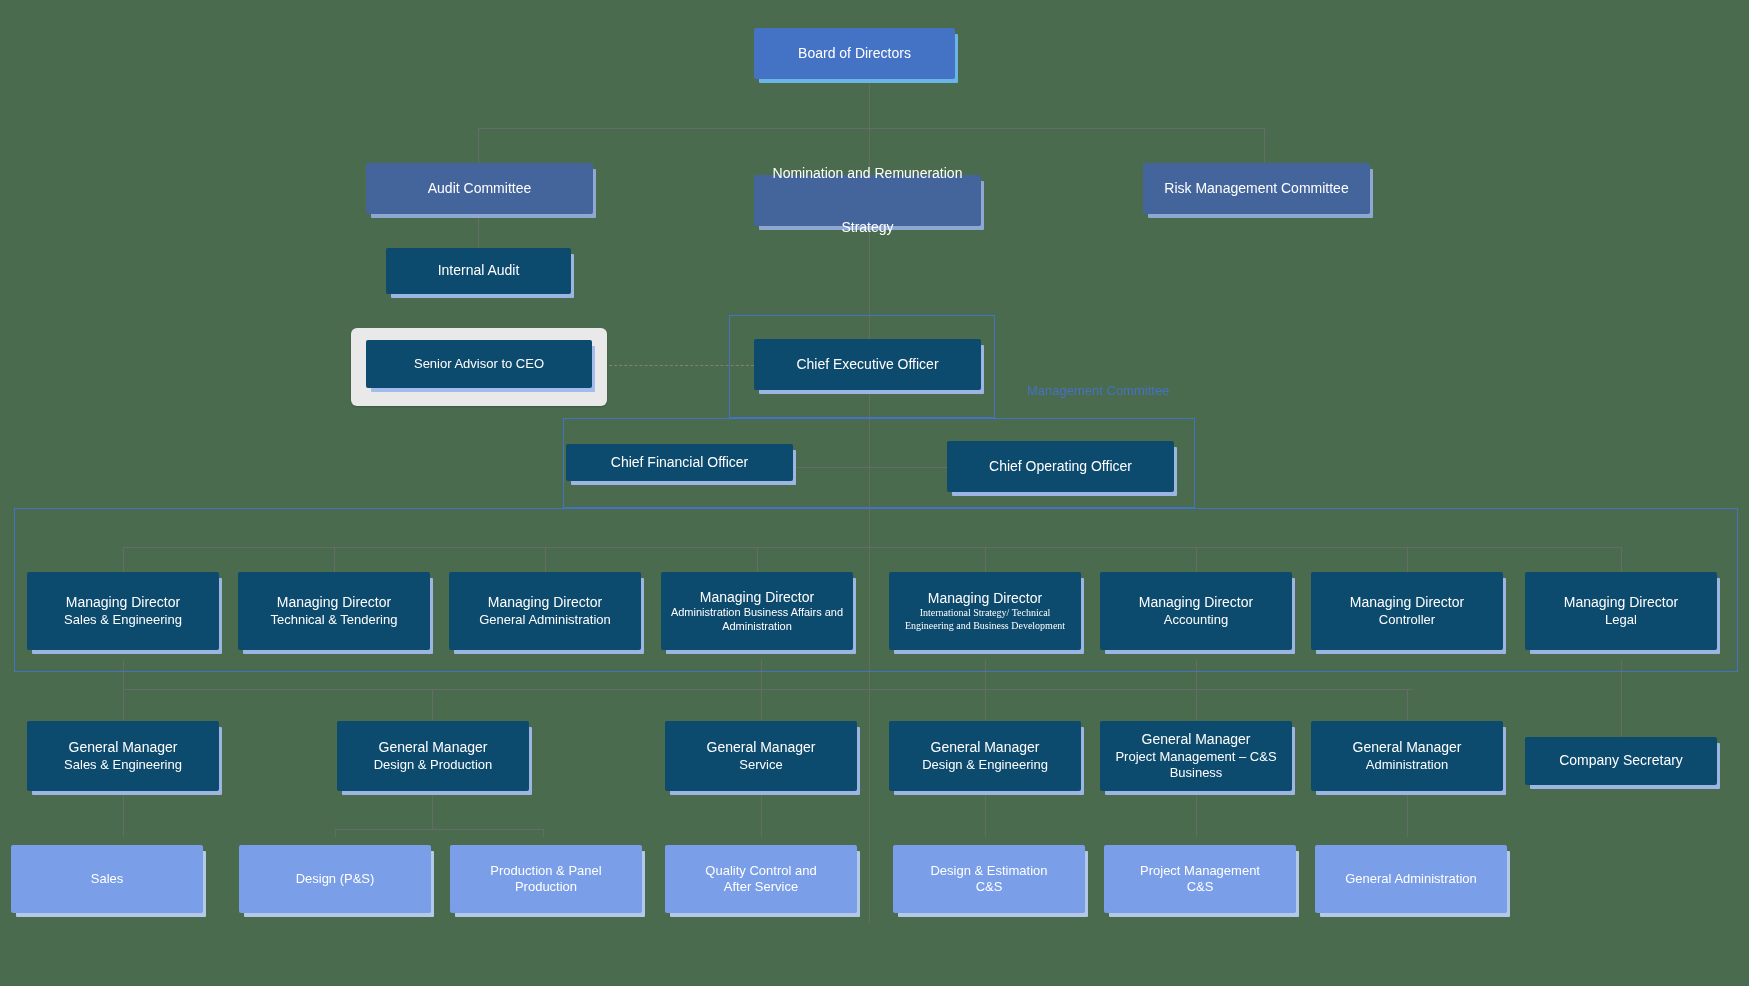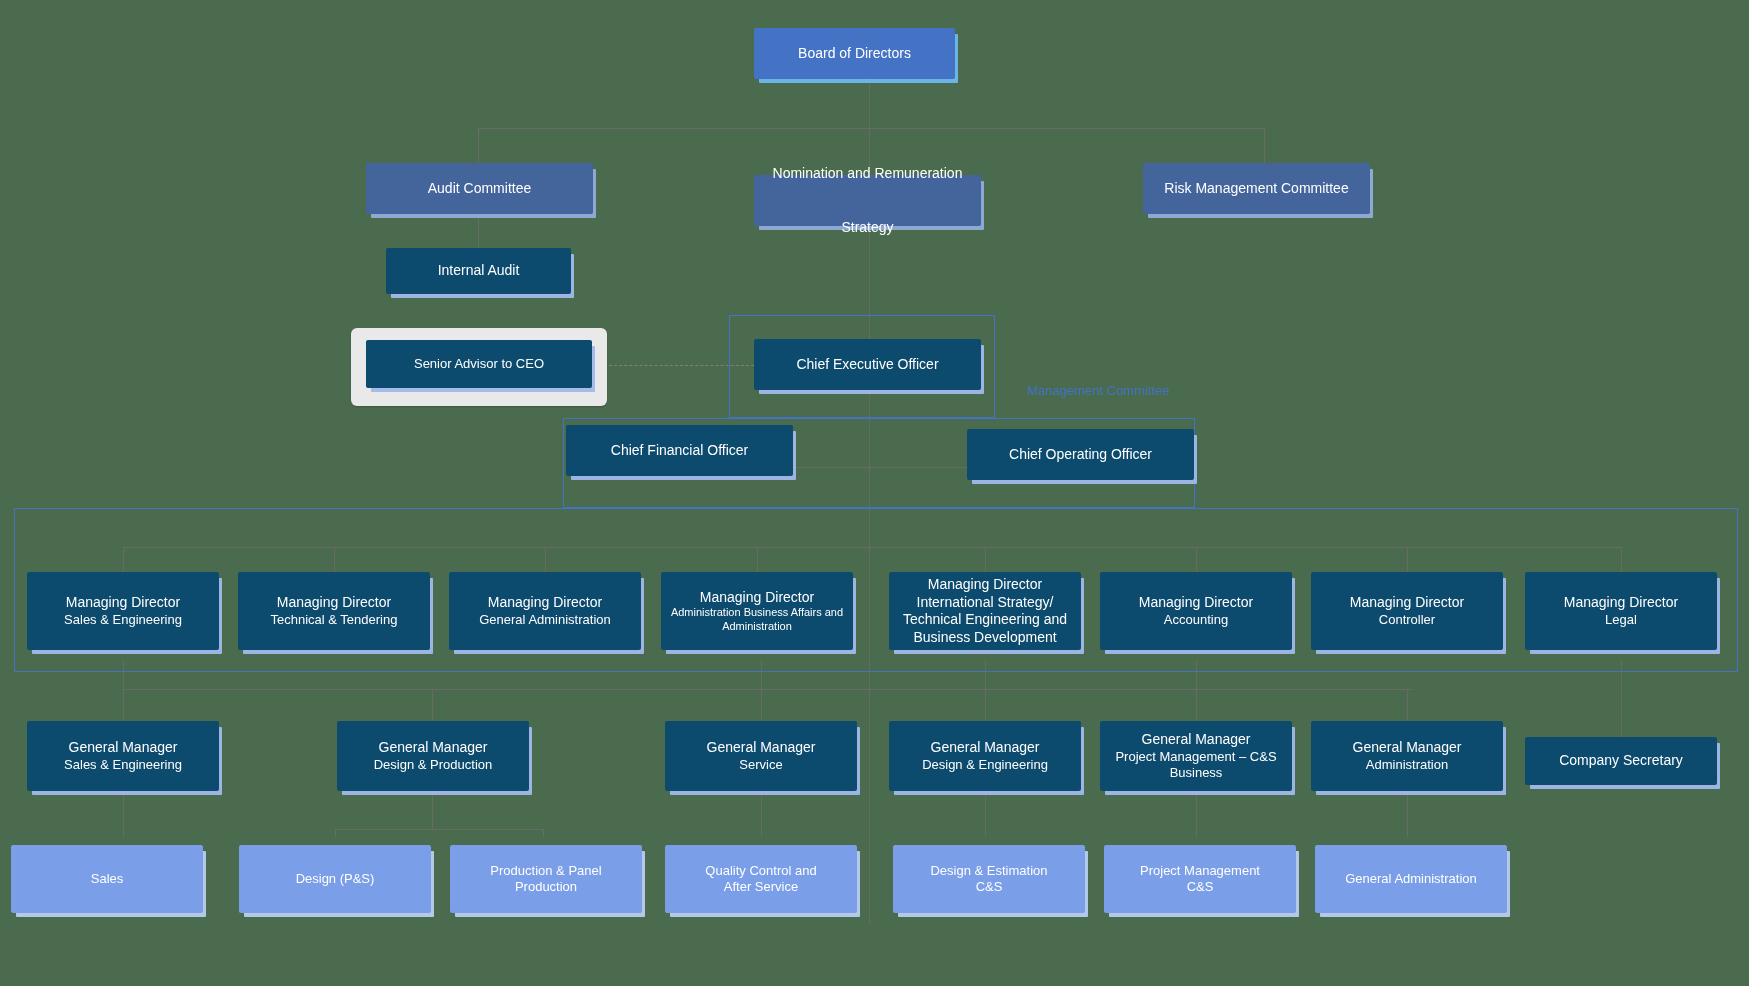--- a/index.html
+++ b/index.html
@@ -57,21 +57,21 @@
   
   .node.leaf{
     background:#7a9ee8;
     box-shadow:4px 5px 0 -1px rgba(185,205,240,.95);
   }
   .node.leaf .t1{font-size:13px;}
   .node.leaf .t2{font-size:13px;}
 
   
   .node .small{font-size:11px;}
-  .node .xsmall{font-size:14px;}
+  .node .xsmall{font-size:10px;font-family:Liberation Serif, serif;}
 
   
   .highlight{
     position:absolute;
     background:#e9e9e9;
     border-radius:6px;
     box-shadow:0 1px 2px rgba(0,0,0,.18);
   }
 </style>
 </head>
@@ -150,25 +150,25 @@
 
   <div class="highlight" style="left:351px;top:328px;width:256px;height:78px;"></div>
   <div class="node" style="left:366px;top:340px;width:226px;height:48px;">
     <span class="t2">Senior Advisor to CEO</span>
   </div>
 
   <div class="node" style="left:754px;top:339px;width:227px;height:51px;">
     <span class="t1">Chief Executive Officer</span>
   </div>
 
-  <div class="node" style="left:566px;top:425px;width:227px;height:51px;">
+  <div class="node" style="left:566px;top:444px;width:227px;height:37px;">
     <span class="t1">Chief Financial Officer</span>
   </div>
 
-  <div class="node" style="left:947px;top:429px;width:227px;height:51px;margin-left:20px;">
+  <div class="node" style="left:947px;top:441px;width:227px;height:51px;">
     <span class="t1">Chief Operating Officer</span>
   </div>
 
   <div class="node" style="left:27px;top:572px;width:192px;height:78px;">
     <span class="t1">Managing Director</span>
     <span class="t2">Sales &amp; Engineering</span>
   </div>
 
   <div class="node" style="left:238px;top:572px;width:192px;height:78px;">
     <span class="t1">Managing Director</span>

